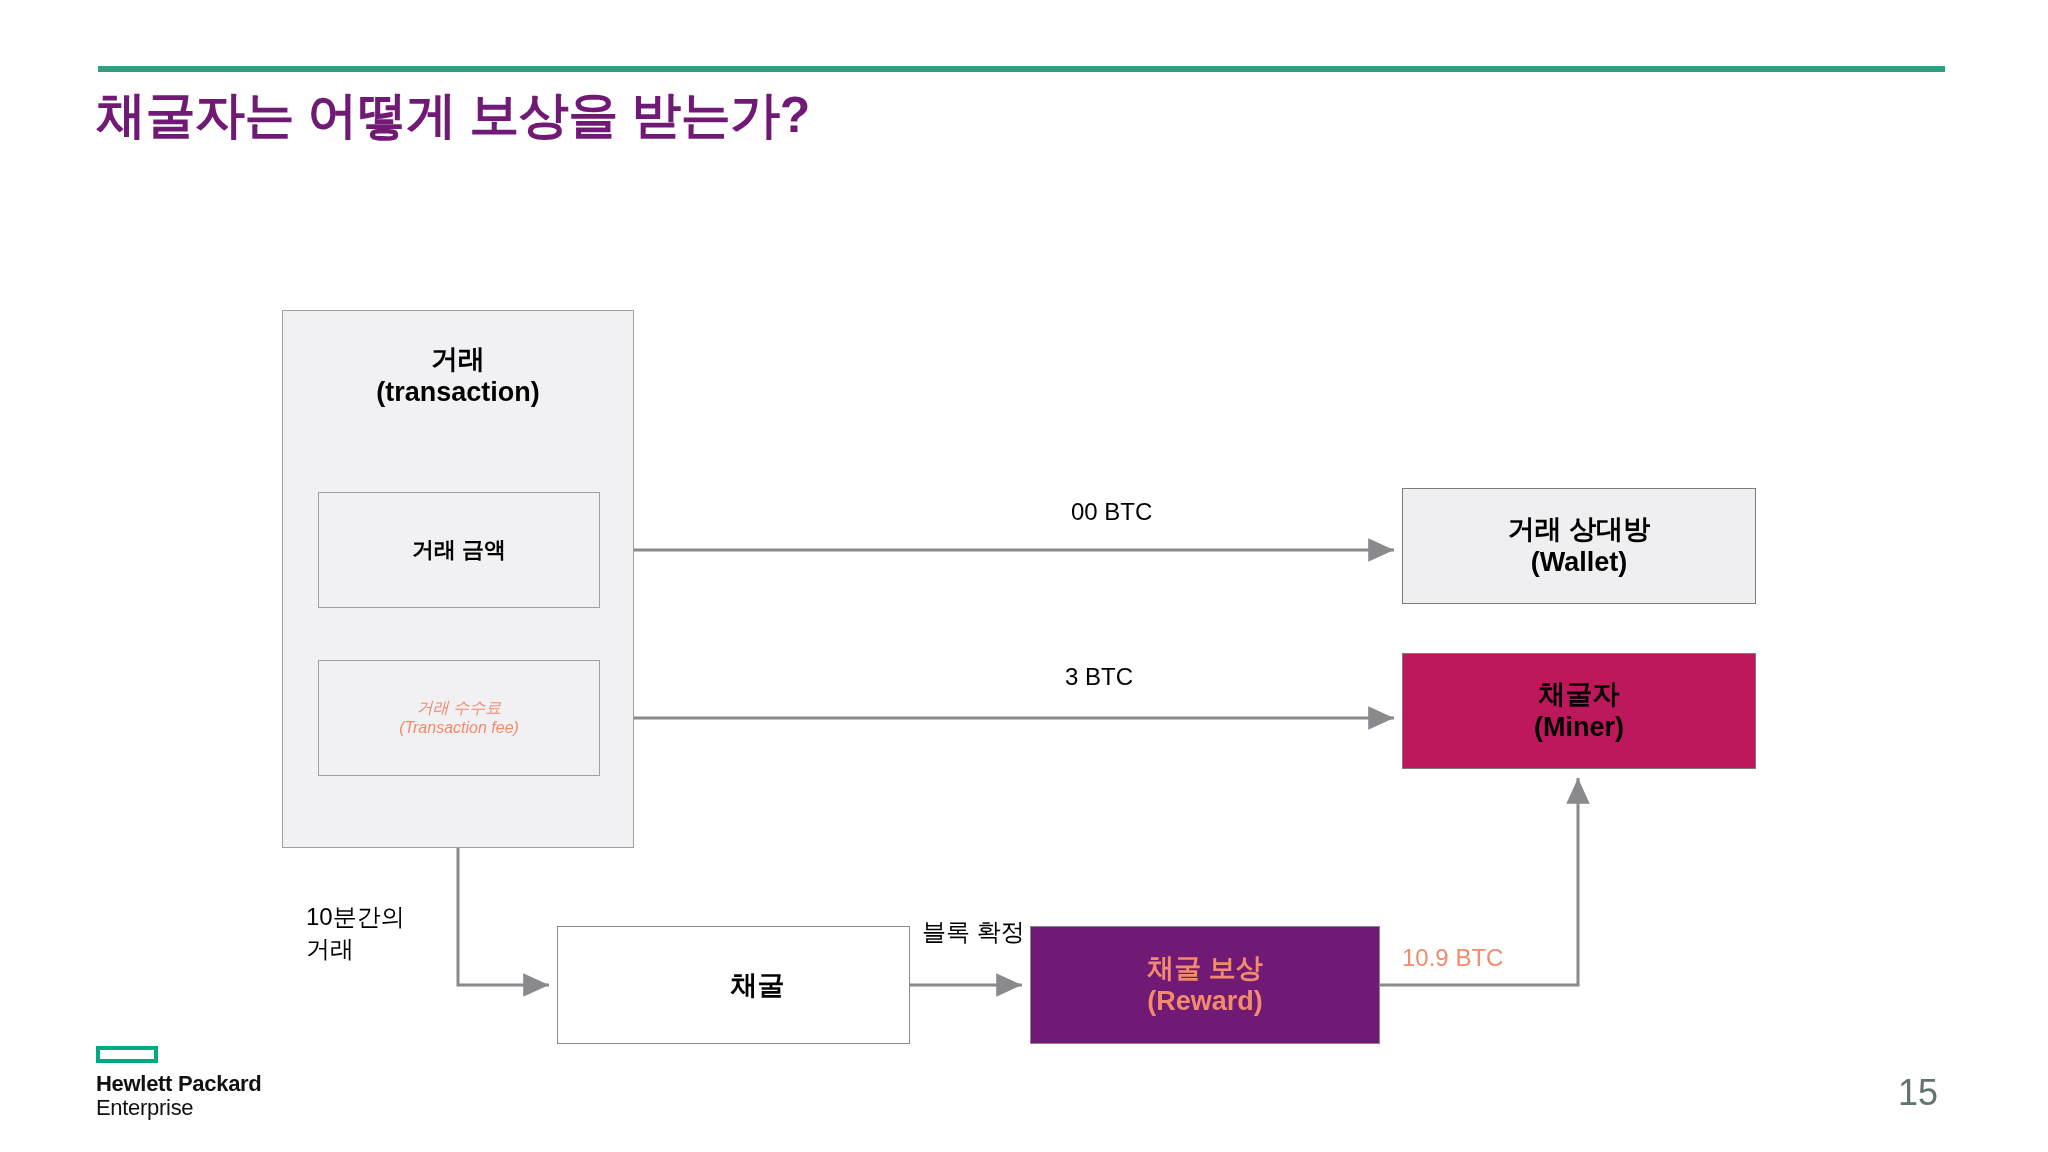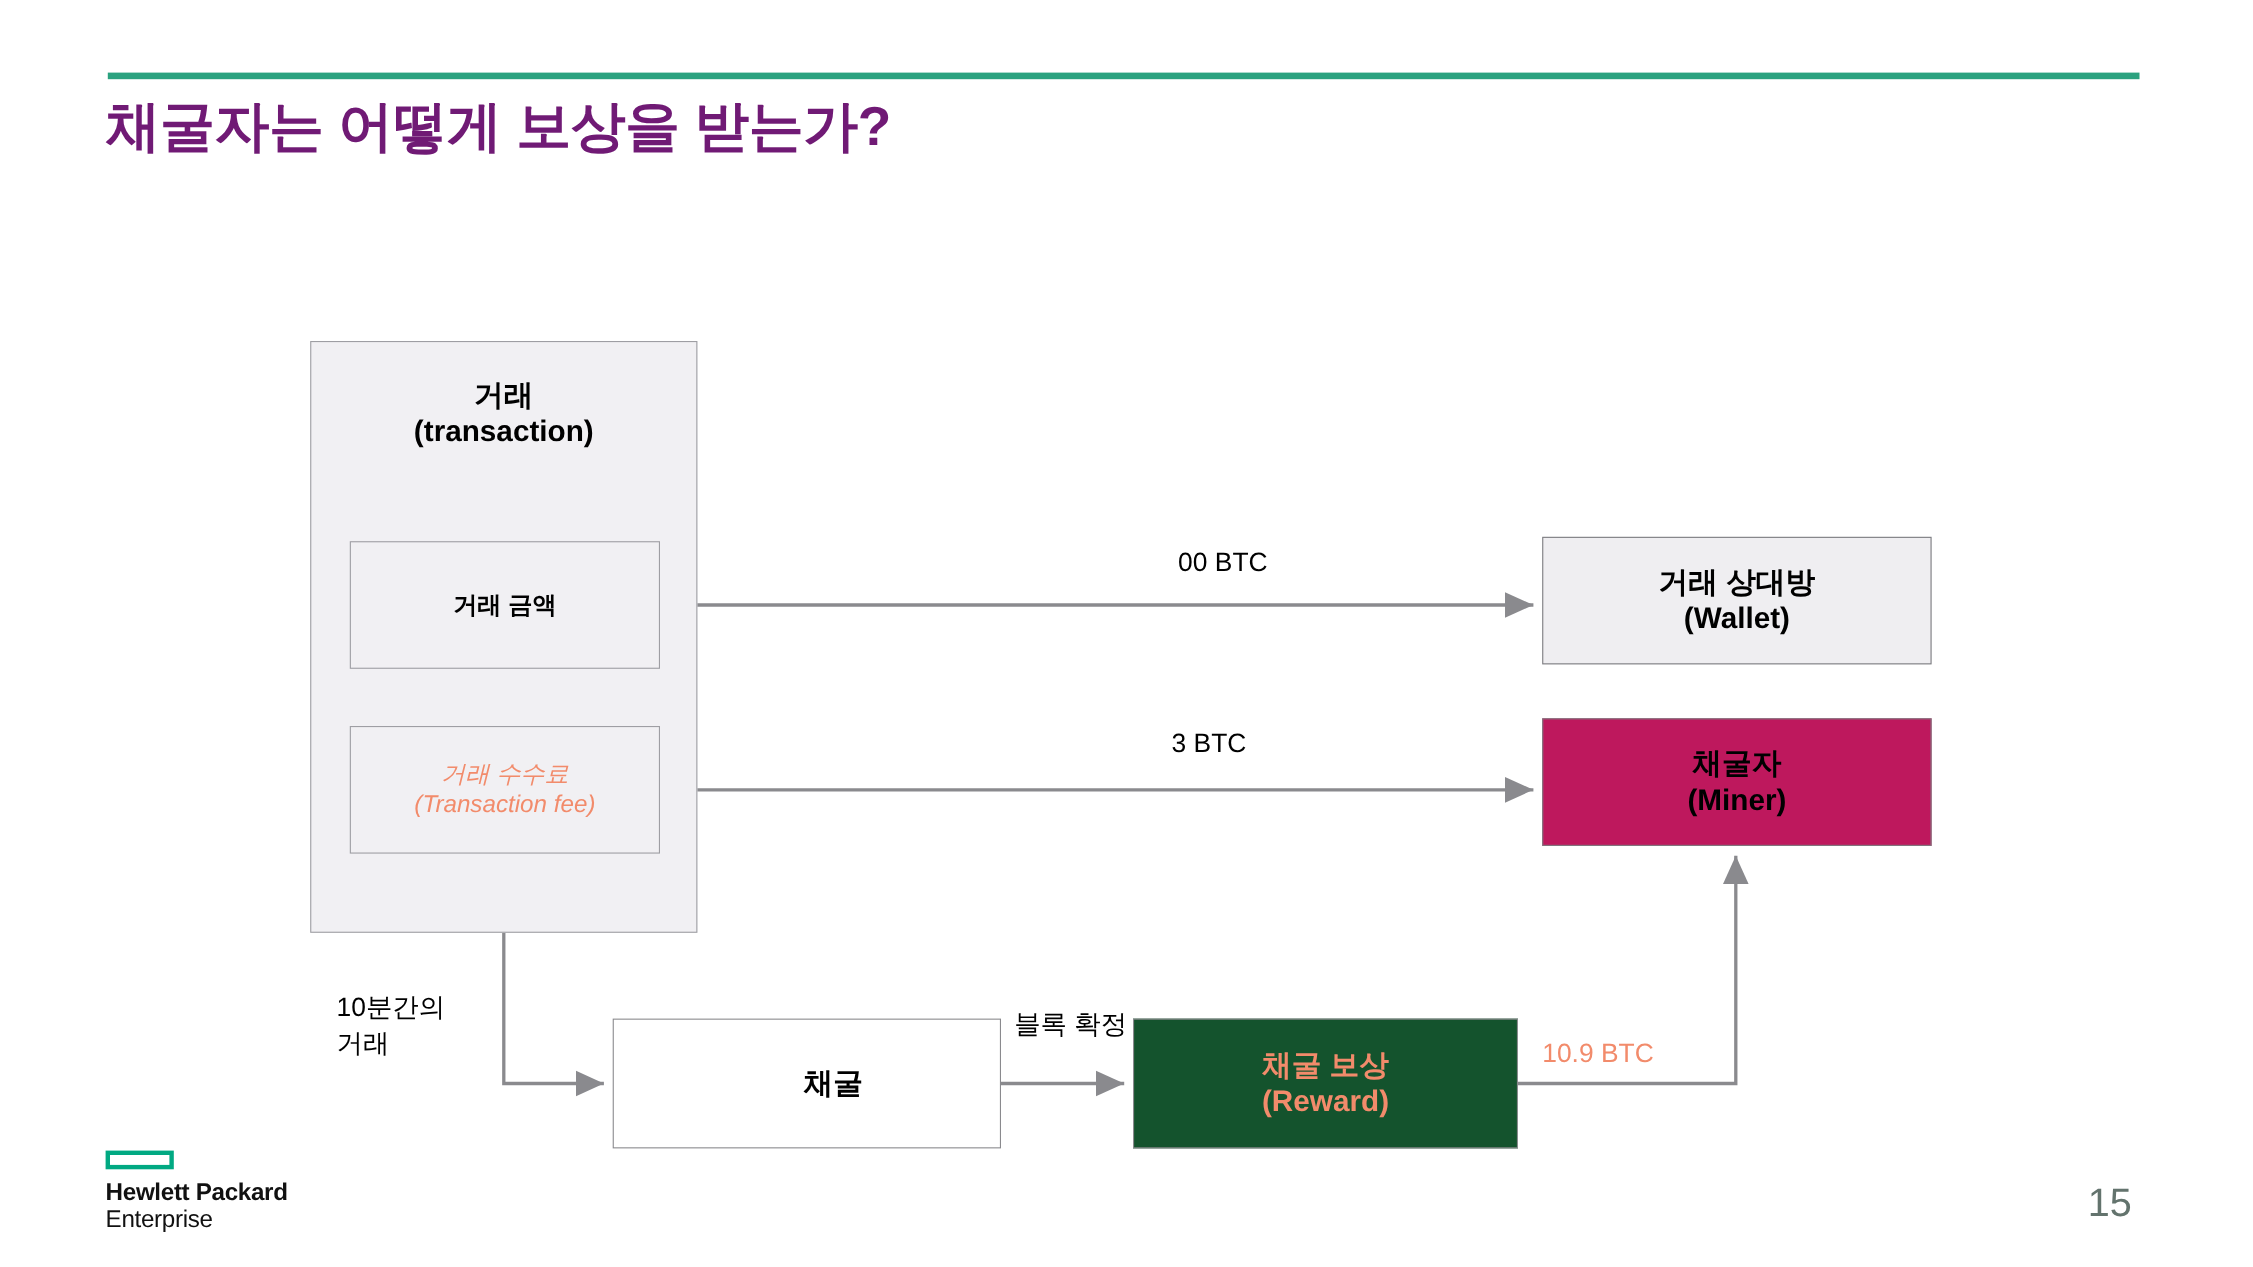--- a/index.html
+++ b/index.html
@@ -96,21 +96,21 @@
 
   .node-fee {
     left: 318px;
     top: 616px;
     width: 282px;
     height: 116px;
     background: #F1F0F3;
     border: 1px solid #9E9EA3;
   }
   .node-fee .node-label {
-    font-size: 22px;
+    font-size: 16px;
     font-style: italic;
     color: #F28B6B;
   }
 
   .node-wallet {
     left: 1402px;
     top: 444px;
     width: 354px;
     height: 116px;
     background: #EFEEF1;
@@ -146,21 +146,21 @@
   .node-mining .node-label {
     font-size: 27px;
     font-weight: bold;
   }
 
   .node-reward {
     left: 1030px;
     top: 882px;
     width: 350px;
     height: 118px;
-    background: #14532d;
+    background: #701a75;
     border: 1px solid #8A8A8E;
   }
   .node-reward .node-label {
     font-size: 27px;
     font-weight: bold;
     color: #F28B6B;
   }
 
   
   .edge-label {

